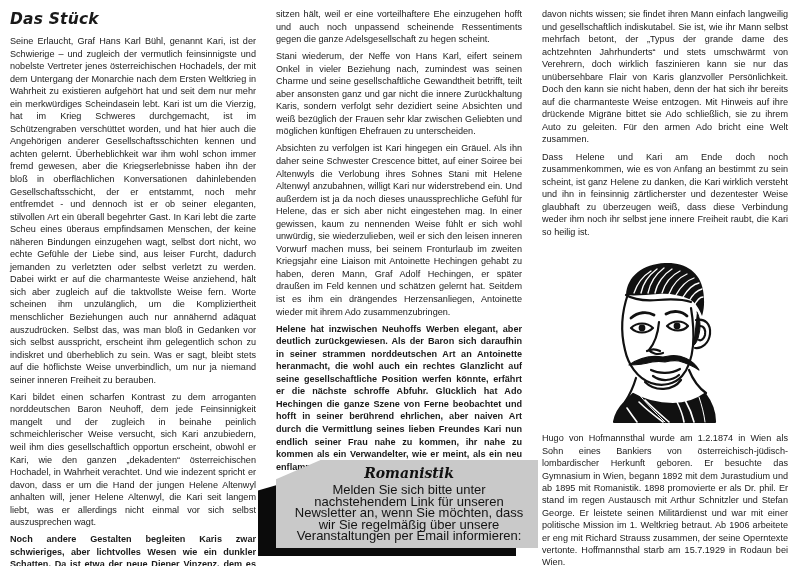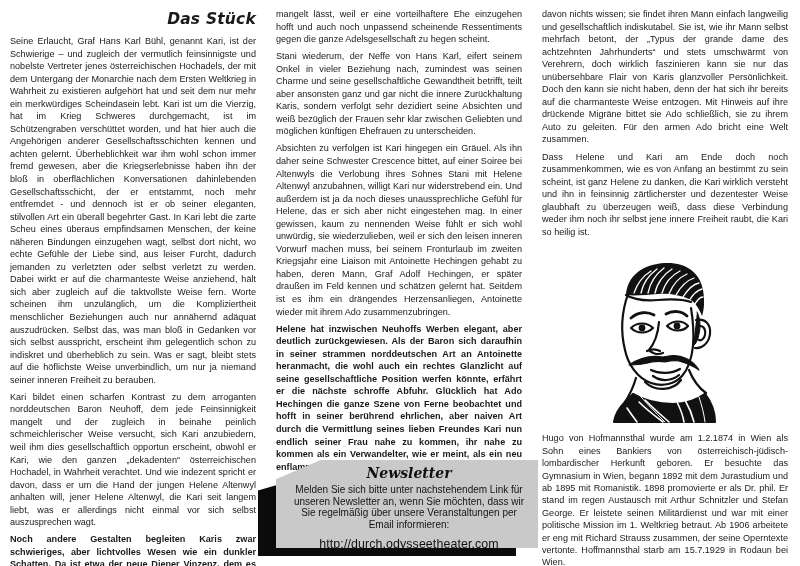--- a/index.html
+++ b/index.html
@@ -28,21 +28,21 @@
   }
   .col {
     width: 246px;
     position: relative;
   }
   h1.title {
     font-family: "DejaVu Sans", sans-serif;
     font-size: 15.5px;
     font-weight: bold;
     font-style: italic;
-    text-align: right;
+    text-align: left;
     margin: 2px 0 7px 0;
     letter-spacing: 0.2px;
   }
   p.body {
     font-size: 9.1px;
     line-height: 12.55px;
     text-align: justify;
     margin: 0 0 4.5px 0;
     -webkit-hyphens: none;
     hyphens: none;
@@ -84,21 +84,21 @@
   }
   .newsletter-title {
     font-family: "DejaVu Serif", serif;
     font-style: italic;
     font-weight: bold;
     font-size: 14px;
     margin: 1px 0 3px 0;
     color: #111;
   }
   .newsletter-text {
-    font-size: 10px;
+    font-size: 13px;
     line-height: 11.6px;
     margin: 0 0 7px 0;
     color: #141414;
     text-align: center;
   }
   .newsletter-url {
     font-size: 12.4px;
     letter-spacing: 0.1px;
     color: #111;
     margin: 0;
@@ -124,29 +124,29 @@
   <div class="columns">
 
     <div class="col">
       <h1 class="title">Das Stück</h1>
       <p class="body">Seine Erlaucht, Graf Hans Karl Bühl, genannt Kari, ist der Schwierige – und zugleich der vermutlich feinsinnigste und nobelste Vertreter jenes österreichischen Hochadels, der mit dem Untergang der Monarchie nach dem Ersten Weltkrieg in Wahrheit zu existieren aufgehört hat und seit dem nur mehr ein merkwürdiges Scheindasein lebt. Kari ist um die Vierzig, hat im Krieg Schweres durchgemacht, ist im Schützengraben verschüttet worden, und hat hier auch die Angehörigen anderer Gesellschaftsschichten kennen und achten gelernt. Überheblichkeit war ihm wohl schon immer fremd gewesen, aber die Kriegserlebnisse haben ihn der bloß in oberflächlichen Konversationen dahinlebenden Gesellschaftsschicht, der er entstammt, noch mehr entfremdet - und dennoch ist er ob seiner eleganten, stilvollen Art ein überall begehrter Gast. In Kari lebt die zarte Scheu eines überaus empfindsamen Menschen, der keine näheren Bindungen einzugehen wagt, selbst dort nicht, wo echte Gefühle der Liebe sind, aus leiser Furcht, dadurch jemanden zu verletzten oder selbst verletzt zu werden. Dabei wirkt er auf die charmanteste Weise anziehend, hält sich aber zugleich auf die taktvollste Weise fern. Worte scheinen ihm unzulänglich, um die Kompliziertheit menschlicher Beziehungen auch nur annähernd adäquat auszudrücken. Selbst das, was man bloß in Gedanken vor sich selbst ausspricht, erscheint ihm gelegentlich schon zu indiskret und überheblich zu sein. Was er sagt, bleibt stets auf die höflichste Weise unverbindlich, um nur ja niemand seiner inneren Freiheit zu berauben.</p>
       <p class="body">Kari bildet einen scharfen Kontrast zu dem arroganten norddeutschen Baron Neuhoff, dem jede Feinsinnigkeit mangelt und der zugleich in beinahe peinlich schmeichlerischer Weise versucht, sich Kari anzubiedern, weil ihm dies gesellschaftlich opportun erscheint, obwohl er Kari, wie den ganzen „dekadenten“ österreichischen Hochadel, in Wahrheit verachtet. Und wie indezent spricht er davon, dass er um die Hand der jungen Helene Altenwyl anhalten will, jener Helene Altenwyl, die Kari seit langem liebt, was er allerdings nicht einmal vor sich selbst auszusprechen wagt.</p>
       <p class="body last">Noch andere Gestalten begleiten Karis zwar schwieriges, aber lichtvolles Wesen wie ein dunkler Schatten. Da ist etwa der neue Diener Vinzenz, dem es allein darum geht, seinen neuen Herrn möglichst schnell „in den Griff zu bekommen“. Und da ist Karis Sekretär Neugebauer, der seine langjährige Verlobte</p>
     </div>
 
     <div class="col">
-      <p class="body">mangelt lässt, weil er eine vorteilhaftere Ehe einzugehen hofft und auch noch unpassend scheinende Ressentiments gegen die ganze Adelsgesellschaft zu hegen scheint.</p>
+      <p class="body">sitzen hält, weil er eine vorteilhaftere Ehe einzugehen hofft und auch noch unpassend scheinende Ressentiments gegen die ganze Adelsgesellschaft zu hegen scheint.</p>
       <p class="body">Stani wiederum, der Neffe von Hans Karl, eifert seinem Onkel in vieler Beziehung nach, zumindest was seinen Charme und seine gesellschaftliche Gewandtheit betrifft, teilt aber ansonsten ganz und gar nicht die innere Zurückhaltung Karis, sondern verfolgt sehr dezidiert seine Absichten und weiß bezüglich der Frauen sehr klar zwischen Geliebten und möglichen künftigen Ehefrauen zu unterscheiden.</p>
       <p class="body">Absichten zu verfolgen ist Kari hingegen ein Gräuel. Als ihn daher seine Schwester Crescence bittet, auf einer Soiree bei Altenwyls die Verlobung ihres Sohnes Stani mit Helene Altenwyl anzubahnen, willigt Kari nur widerstrebend ein. Und außerdem ist ja da noch dieses unaussprechliche Gefühl für Helene, das er sich aber nicht eingestehen mag. In einer gewissen, kaum zu nennenden Weise fühlt er sich wohl unwürdig, sie wiederzulieben, weil er sich den leisen inneren Vorwurf machen muss, bei seinem Fronturlaub im zweiten Kriegsjahr eine Liaison mit Antoinette Hechingen gehabt zu haben, deren Mann, Graf Adolf Hechingen, er später draußen im Feld kennen und schätzen gelernt hat. Seitdem ist es ihm ein drängendes Herzensanliegen, Antoinette wieder mit ihrem Ado zusammenzubringen.</p>
       <p class="body last">Helene hat inzwischen Neuhoffs Werben elegant, aber deutlich zurückgewiesen. Als der Baron sich daraufhin in seiner strammen norddeutschen Art an Antoinette heranmacht, die wohl auch ein rechtes Glanzlicht auf seine gesellschaftliche Position werfen könnte, erfährt er die nächste schroffe Abfuhr. Glücklich hat Ado Hechingen die ganze Szene von Ferne beobachtet und hofft in seiner berührend ehrlichen, aber naiven Art durch die Vermittlung seines lieben Freundes Kari nun endlich seiner Frau nahe zu kommen, ihr nahe zu kommen als ein Verwandelter, wie er meint, als ein neu enflammierter Verehrer - doch Toinette will</p>
 
       <div class="newsletter-wrap">
         <div class="newsletter-shadow"></div>
         <div class="newsletter-box">
-          <div class="newsletter-title">Newsletter</div>
+          <div class="newsletter-title">Romanistik</div>
           <div class="newsletter-text">Melden Sie sich bitte unter nachstehendem Link für unseren Newsletter an, wenn Sie möchten, dass wir Sie regelmäßig über unsere Veranstaltungen per Email informieren:</div>
           <div class="newsletter-url">http://durch.odysseetheater.com</div>
         </div>
       </div>
     </div>
 
     <div class="col">
       <p class="body">davon nichts wissen; sie findet ihren Mann einfach langweilig und gesellschaftlich indiskutabel. Sie ist, wie ihr Mann selbst mehrfach betont, der „Typus der grande dame des achtzehnten Jahrhunderts“ und stets umschwärmt von Verehrern, doch wirklich faszinieren kann sie nur das unübersehbare Flair von Karis glanzvoller Persönlichkeit. Doch den kann sie nicht haben, denn der hat sich ihr bereits auf die charmanteste Weise entzogen. Mit Hinweis auf ihre drückende Migräne bittet sie Ado schließlich, sie zu ihrem Auto zu geleiten. Für den armen Ado bricht eine Welt zusammen.</p>
       <p class="body">Dass Helene und Kari am Ende doch noch zusammenkommen, wie es von Anfang an bestimmt zu sein scheint, ist ganz Helene zu danken, die Kari wirklich versteht und ihn in feinsinnig zärtlicherster und dezentester Weise glaubhaft zu überzeugen weiß, dass diese Verbindung weder ihm noch ihr selbst jene innere Freiheit raubt, die Kari so heilig ist.</p>
 

